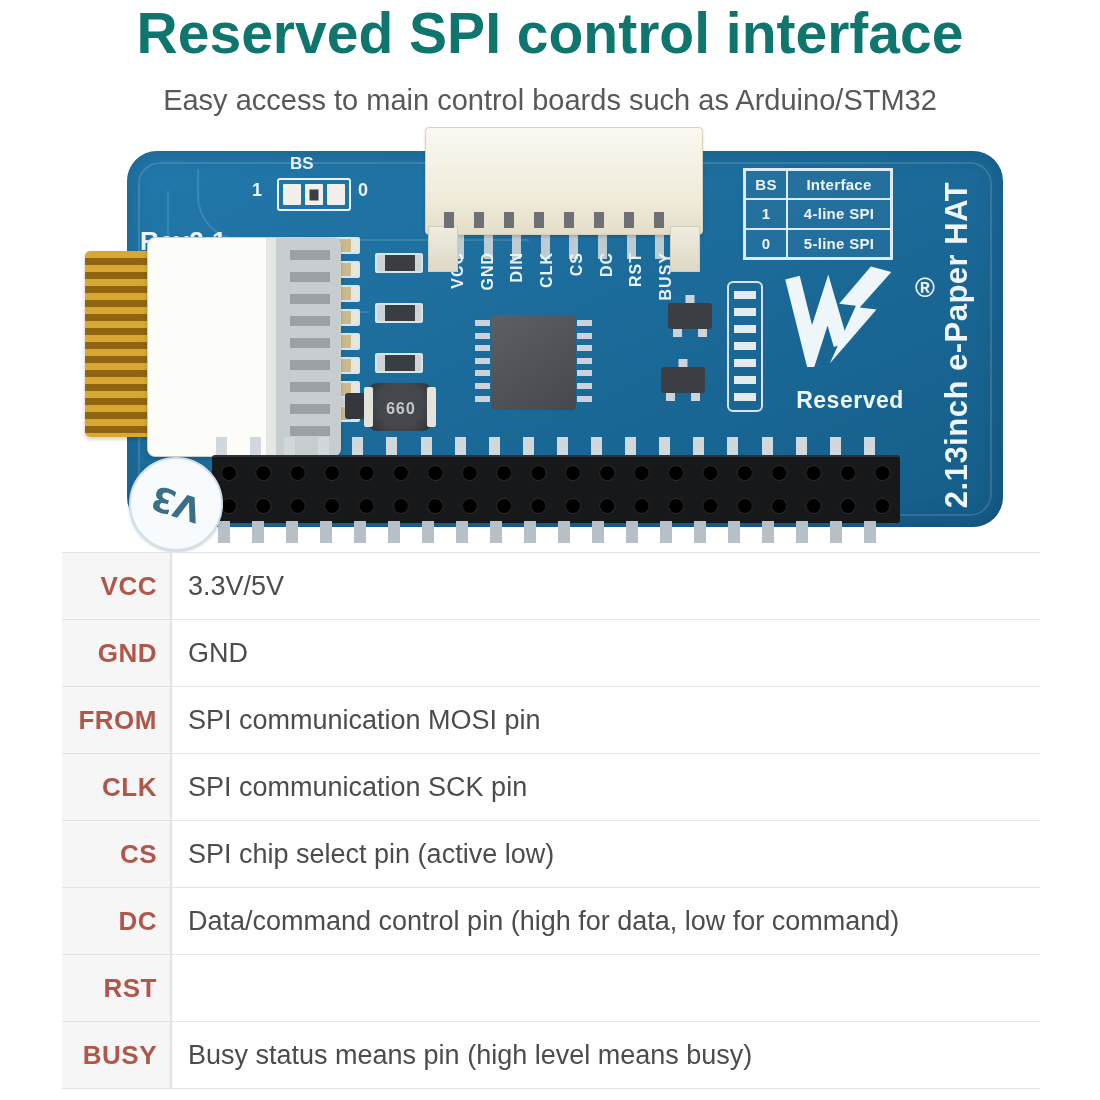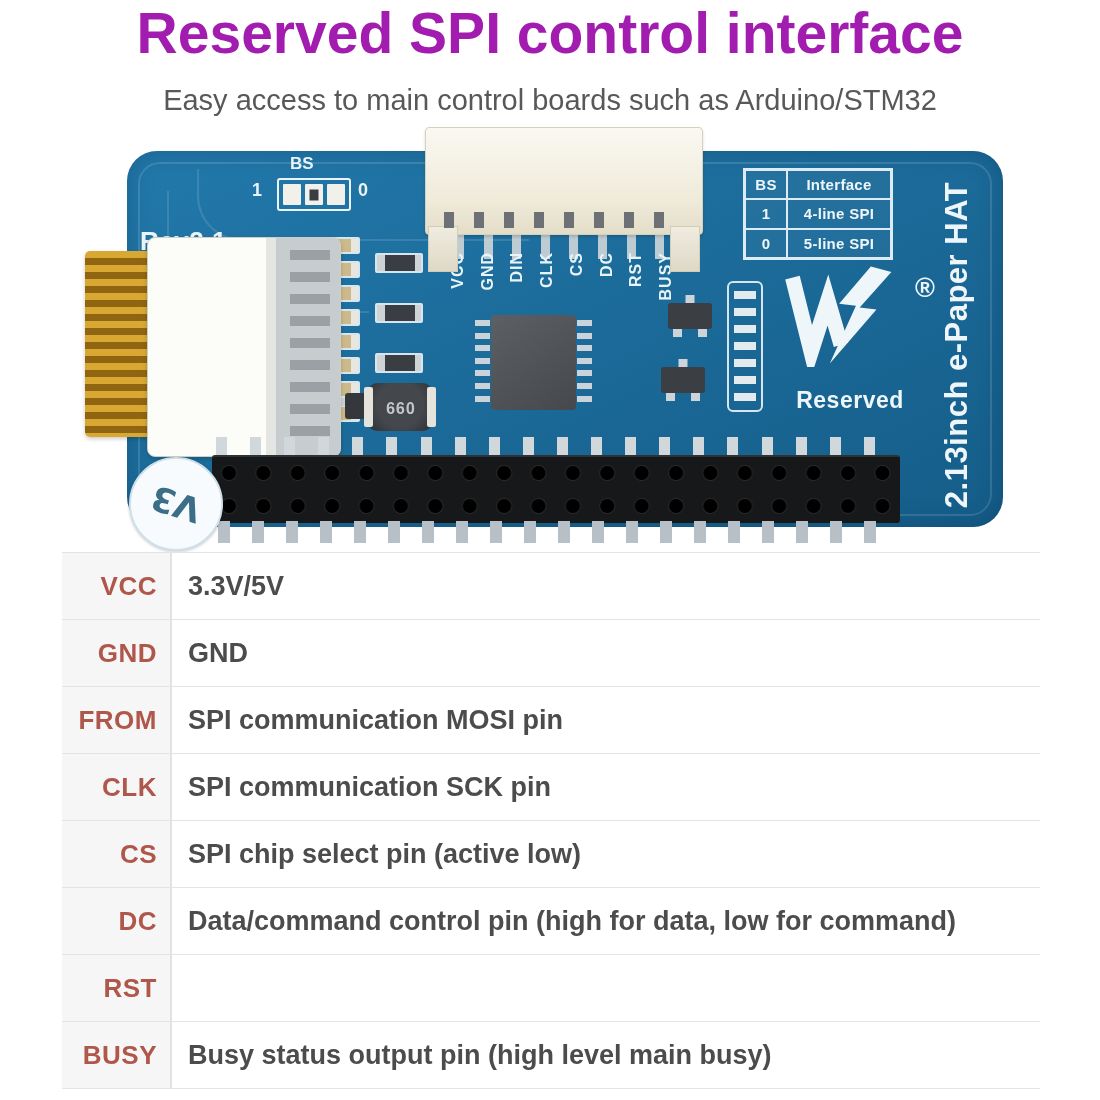--- a/index.html
+++ b/index.html
@@ -1,21 +1,21 @@
 <!DOCTYPE html>
 <html><head>
 <meta charset="utf-8">
 <style>
   html,body{margin:0;padding:0;background:#fff;}
   body{width:1100px;height:1100px;font-family:"Liberation Sans",sans-serif;position:relative;overflow:hidden;}
   .page{position:absolute;inset:0;background:#fff;}
 
   
   .title{position:absolute;top:0px;left:0;width:100%;text-align:center;margin:0;
-         font-size:57px;font-weight:bold;color:#a21caf;letter-spacing:0px;}
+         font-size:57px;font-weight:bold;color:#0f766e;letter-spacing:0px;}
   .subtitle{position:absolute;top:84px;left:0;width:100%;text-align:center;
             font-size:29px;color:#585858;}
 
   
   .pcb-scene{position:absolute;left:85px;top:125px;width:930px;height:428px;}
   .board{position:absolute;left:42px;top:26px;width:876px;height:376px;border-radius:30px;
          background:linear-gradient(155deg,#2279ab 0%,#1c6c9b 45%,#155d89 100%);
          box-shadow:inset 0 0 24px rgba(0,30,60,.25);}
   .board::before{content:"";position:absolute;inset:11px;border:2px solid rgba(255,255,255,.13);border-radius:22px;}
   .trace{position:absolute;border:2px solid rgba(255,255,255,.12);border-radius:40px;pointer-events:none;}
@@ -129,21 +129,21 @@
       background-size:34.4px 33px;border-top:2px solid #2e3136;}
   .hdr-pins-bot{position:absolute;left:133px;top:396px;width:680px;height:22px;
       background:repeating-linear-gradient(90deg,#b7c0c6 0 12px,rgba(0,0,0,0) 12px 34px);}
 
   
   .pin-table{position:absolute;left:62px;top:552px;width:978px;border-top:1px solid #e4e4e4;}
   .prow{display:flex;height:66px;border-bottom:1px solid #e4e4e4;background:#fff;}
   .pname{width:110px;flex:0 0 110px;background:#f6f6f6;border-right:2px solid #e2e2e2;box-sizing:border-box;
          display:flex;align-items:center;justify-content:flex-end;padding-right:13px;
          color:#b0574b;font-weight:bold;font-size:26px;letter-spacing:.5px;}
-  .pdesc{flex:1;display:flex;align-items:center;padding-left:16px;color:#4c4c4c;font-size:27px;font-weight:bold;}
+  .pdesc{flex:1;display:flex;align-items:center;padding-left:16px;color:#4c4c4c;font-size:27px;}
 </style>
 </head>
 <body>
 
 <div class="page">
 
   <h1 class="title">Reserved SPI control interface</h1>
   <div class="subtitle">Easy access to main control boards such as Arduino/STM32</div>
 
   <div class="pcb-scene">
@@ -283,17 +283,17 @@
         <div class="pname">DC</div>
         <div class="pdesc">Data/command control pin (high for data, low for command)</div>
       </div>
 
       <div class="prow">
         <div class="pname">RST</div>
       </div>
 
       <div class="prow">
         <div class="pname">BUSY</div>
-        <div class="pdesc">Busy status output pin (high level main busy)</div>
+        <div class="pdesc">Busy status means pin (high level means busy)</div>
       </div>
     </div>
 
 </div>
 
 </body></html>

